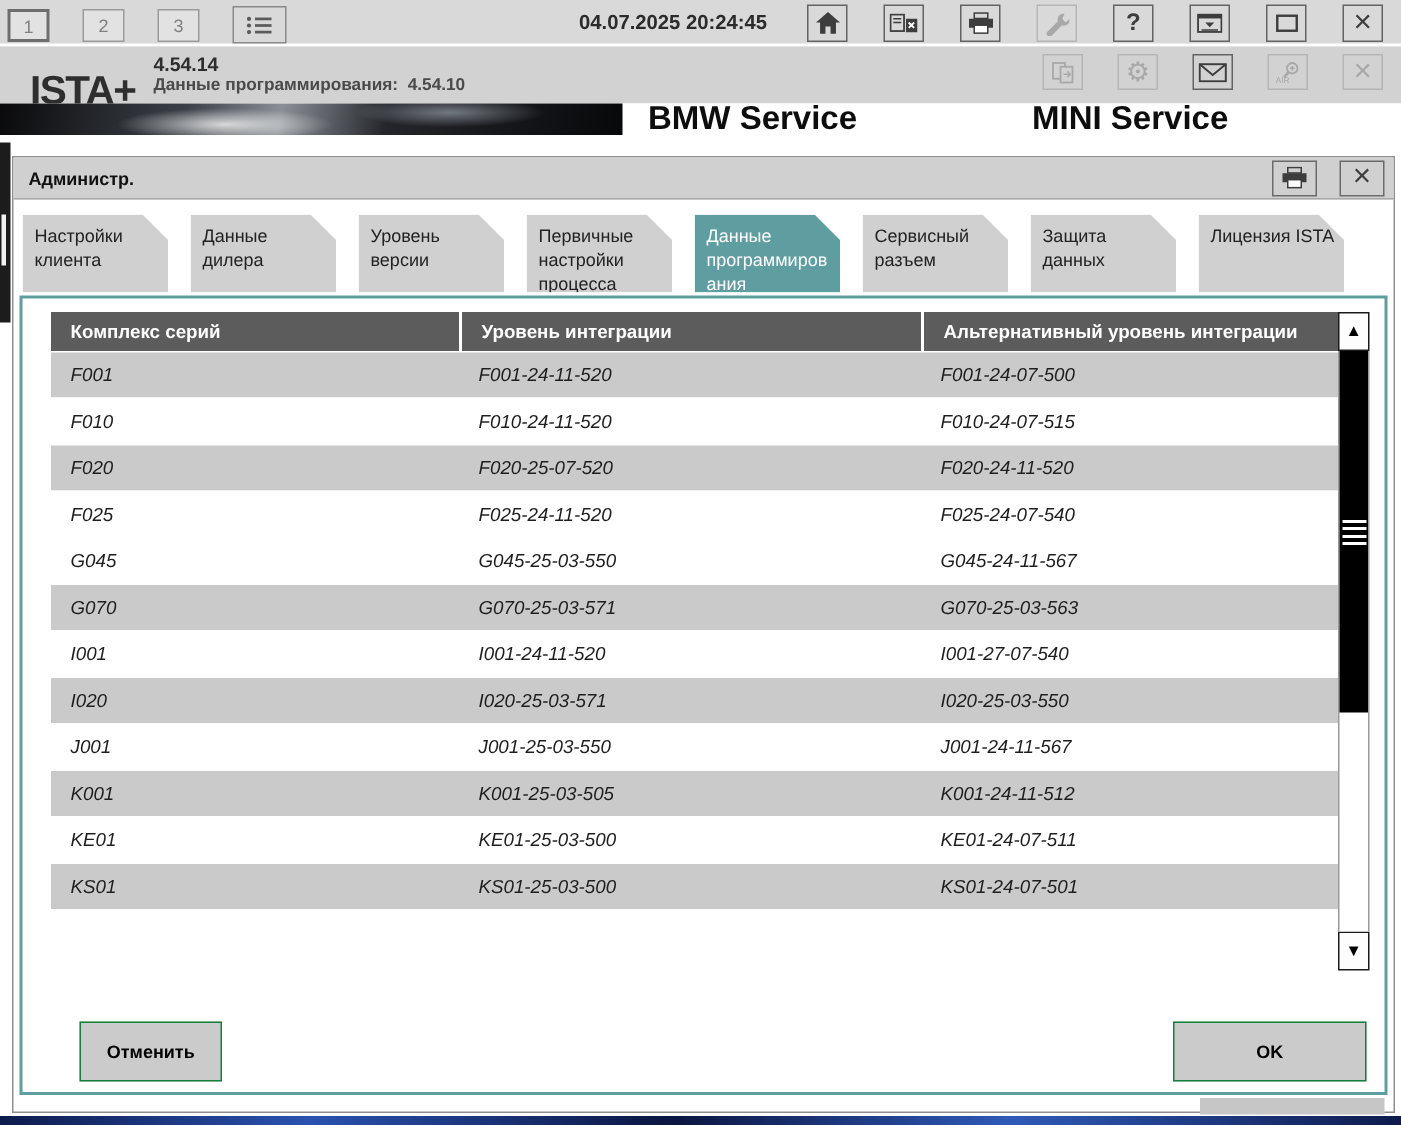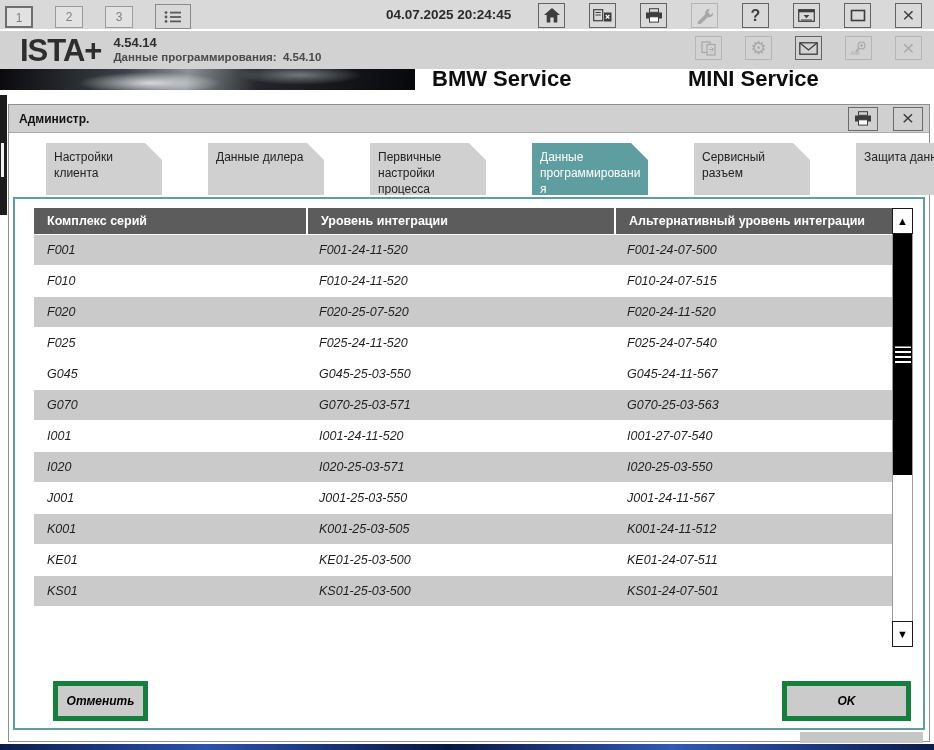--- a/index.html
+++ b/index.html
@@ -24,21 +24,21 @@
   .listbox { width:36px; height:25px; border:1px solid #8a8a8a; display:flex;
     align-items:center; justify-content:center; color:#5a5a5a; }
   .datetime { position:absolute; left:386px; top:7px; font-size:13.5px; font-weight:bold; color:#2b2b2b; }
   .icons1 { position:absolute; right:12px; top:3px; display:flex; gap:24px; }
   .xglyph { font-size:21px; line-height:1; font-weight:normal; margin-top:-2px; }
   .qglyph { font-size:16px; font-weight:bold; }
 
   
   .header2 { position:absolute; left:0; top:31px; width:934px; height:38px; background:#d2d2d2; }
   .ista-left { position:absolute; left:20px; top:2px; display:flex; gap:12px; align-items:flex-start; }
-  .ista-logo { font-size:31px; font-weight:bold; color:#2e2e2e; letter-spacing:-1px; }
+  .ista-logo { font-size:27px; font-weight:bold; color:#2e2e2e; letter-spacing:-1px;margin-top:12px; }
   .ver { font-size:13px; font-weight:bold; color:#2e2e2e; margin-top:2px; }
   .progline { font-size:11.5px; font-weight:bold; color:#4a4a4a; margin-top:1px; }
   .icons2 { position:absolute; right:12px; top:5px; display:flex; gap:23px; }
   .icons2 .iconbox { height:24px; }
   .gearglyph { font-size:18px; line-height:1; }
 
   
   .brandrow { position:absolute; left:0; top:69px; width:934px; height:21px; background:#fff; }
   .photo { position:absolute; left:0; top:0; width:415px; height:21px;
     background:
@@ -55,24 +55,24 @@
   .dialog { position:absolute; left:8px; top:104px; width:922px; height:638px;
     background:#fff; border:1px solid #8f8f8f; }
   .dlg-title { position:absolute; left:0; top:0; width:100%; height:28px; background:#d0d0d0;
     border-bottom:1px solid #a8a8a8; display:flex; align-items:center; padding-left:10px; }
   .dlg-title-text { font-size:12px; font-weight:bold; color:#111; }
   .dlg-icons { margin-left:auto; margin-right:6px; display:flex; gap:15px; }
   .dlg-icons .iconbox { width:30px; height:24px; background:#d0d0d0; border:1px solid #6a6a6a; }
 
   
   .tabs { position:absolute; left:6px; top:38px; display:flex; gap:15px; }
-  .tab { width:116px; height:52px; background:#d0d0d0; color:#222; font-size:12px;
+  .tab { width:97px; height:52px; background:#d0d0d0; color:#222; font-size:12px;
     line-height:16px; padding:6px 6px 0 8px; overflow:hidden;
     overflow-wrap:break-word; word-break:break-word;
-    clip-path:polygon(0 0, calc(100% - 17px) 0, 100% 17px, 100% 100%, 0 100%);margin-left:31px; }
+    clip-path:polygon(0 0, calc(100% - 17px) 0, 100% 17px, 100% 100%, 0 100%); }
   .tab.active { background:var(--teal); color:#fff; }
 
   
   .panel { position:absolute; left:4px; top:92px; width:912px; height:533px;
     border:2px solid var(--teal); background:#fff;padding-left:12px; }
   .table-wrap { display:flex; align-items:flex-start; margin:9px 10px 0 7px; }
   .cols { width:865px; }
   .thead { display:flex; height:26px; }
   .th { background:var(--thead); color:#fff; font-size:12.5px; font-weight:bold;
     display:flex; align-items:center; padding-left:13px; height:26px; }
@@ -87,22 +87,22 @@
   .scrollbar { width:27px; height:439px; display:flex; flex-direction:column; margin-left:-7px; }
   .sb-btn { height:26px; background:#fdfdfd; border:1px solid #1a1a1a; color:#000;
     display:flex; align-items:center; justify-content:center; font-size:11px; }
   .sb-track { flex:1; position:relative; background:#fff; border-left:1px solid #9a9a9a; border-right:1px solid #9a9a9a; }
   .sb-thumb { position:absolute; left:0; top:0; width:100%; height:241px; background:#000; }
   .sb-grip { position:absolute; left:50%; top:50%; width:16px; height:17px; transform:translate(-50%,-50%);
     background:repeating-linear-gradient(to bottom,#fff 0 2px, transparent 2px 5px); }
 
   
   .dlg-btn { position:absolute; top:482px; height:40px; background:#cbcbcb;
-    border:5px solid #15803d; font-size:12px; font-weight:bold; color:#000;
-    font-family:inherit;font-style:italic; }
+    border:1px solid #15803d; font-size:12px; font-weight:bold; color:#000;
+    font-family:inherit; }
   .dlg-btn.cancel { left:38px; width:95px; }
   .dlg-btn.ok { right:12px; width:129px; }
 
   
   .bottom-grayrect { position:absolute; left:800px; top:732px; width:123px; height:11px; background:#c6c6c6; }
   .bottom-blue { position:absolute; left:0; bottom:0; width:934px; height:6px;
     background:linear-gradient(90deg,#0d1b4c,#2a52b0 22%,#0a1540 48%,#2f5ab8 72%,#0d1b4c); }
 
   svg { display:block; }
 </style>
@@ -265,20 +265,21 @@
         </div>
         <div class="iconbox">
           <span class="xglyph">×</span>
         </div>
       </div>
     </div>
 
     <div class="tabs" id="tabs">
         <div class="tab">Настройки клиента</div>
         <div class="tab">Данные дилера</div>
+        <div class="tab">Уровень версии</div>
         <div class="tab">Первичные настройки процесса</div>
         <div class="tab active">Данные программирования</div>
         <div class="tab">Сервисный разъем</div>
         <div class="tab">Защита данных</div>
         <div class="tab">Лицензия ISTA</div>
       </div>
 
     <div class="panel">
       <div class="table-wrap">
         <div class="cols">

